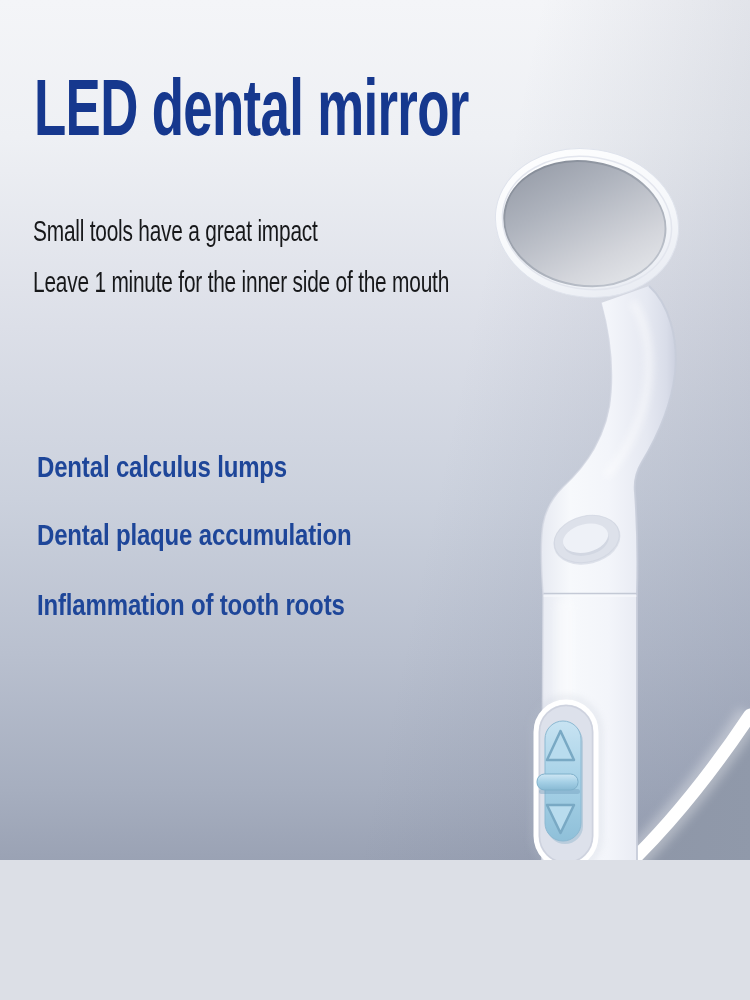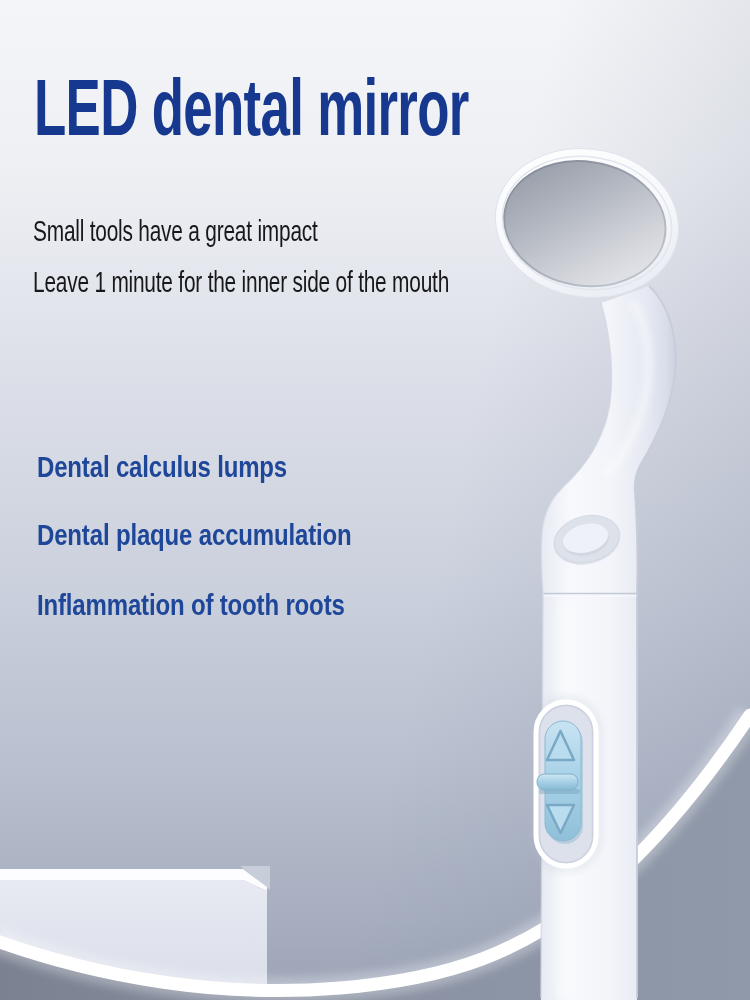--- a/index.html
+++ b/index.html
@@ -1,17 +1,17 @@
 <!DOCTYPE html>
 <html style="--title_blue: #16388e; --feature_blue: #1e4699; --text_black: #17181a; --button_blue: #a9d3e8; --handle_white: #f3f5fa; --arc_white: #ffffff; --bg_top: #f4f5f8; --bg_bottom: #9aa2b4; --bg_dark_corner: #7a8191; --box_face: #e2e6ef;"><head>
 <meta charset="utf-8">
 <style>
   html,body{margin:0;padding:0;background:#dcdfe6;font-family:"Liberation Sans",sans-serif;}
   .stage{
-    position:relative;width:750px;height:1000px;overflow:hidden;margin:0 auto;
+    position:relative;width:750px;height:860px;overflow:hidden;margin:0 auto;
     background:
       linear-gradient(102deg, rgba(120,130,155,0) 58%, rgba(104,114,140,0.22) 96%),
       linear-gradient(180deg,#f4f5f8 0%,#eef0f4 16%,#dcdfe8 38%,#cbd1dd 58%,#b9c0cf 76%,#a6aebf 92%,#9aa2b4 100%);
   }
   .layer{position:absolute;left:0;top:0;width:750px;height:1000px;}
   .txt{position:absolute;transform-origin:left top;white-space:nowrap;line-height:1.15;}
   .title{
     left:34px;top:62px;font-size:80px;font-weight:700;letter-spacing:-1px;
     transform:scaleX(0.66);color:var(--title_blue,#16388e);
   }

